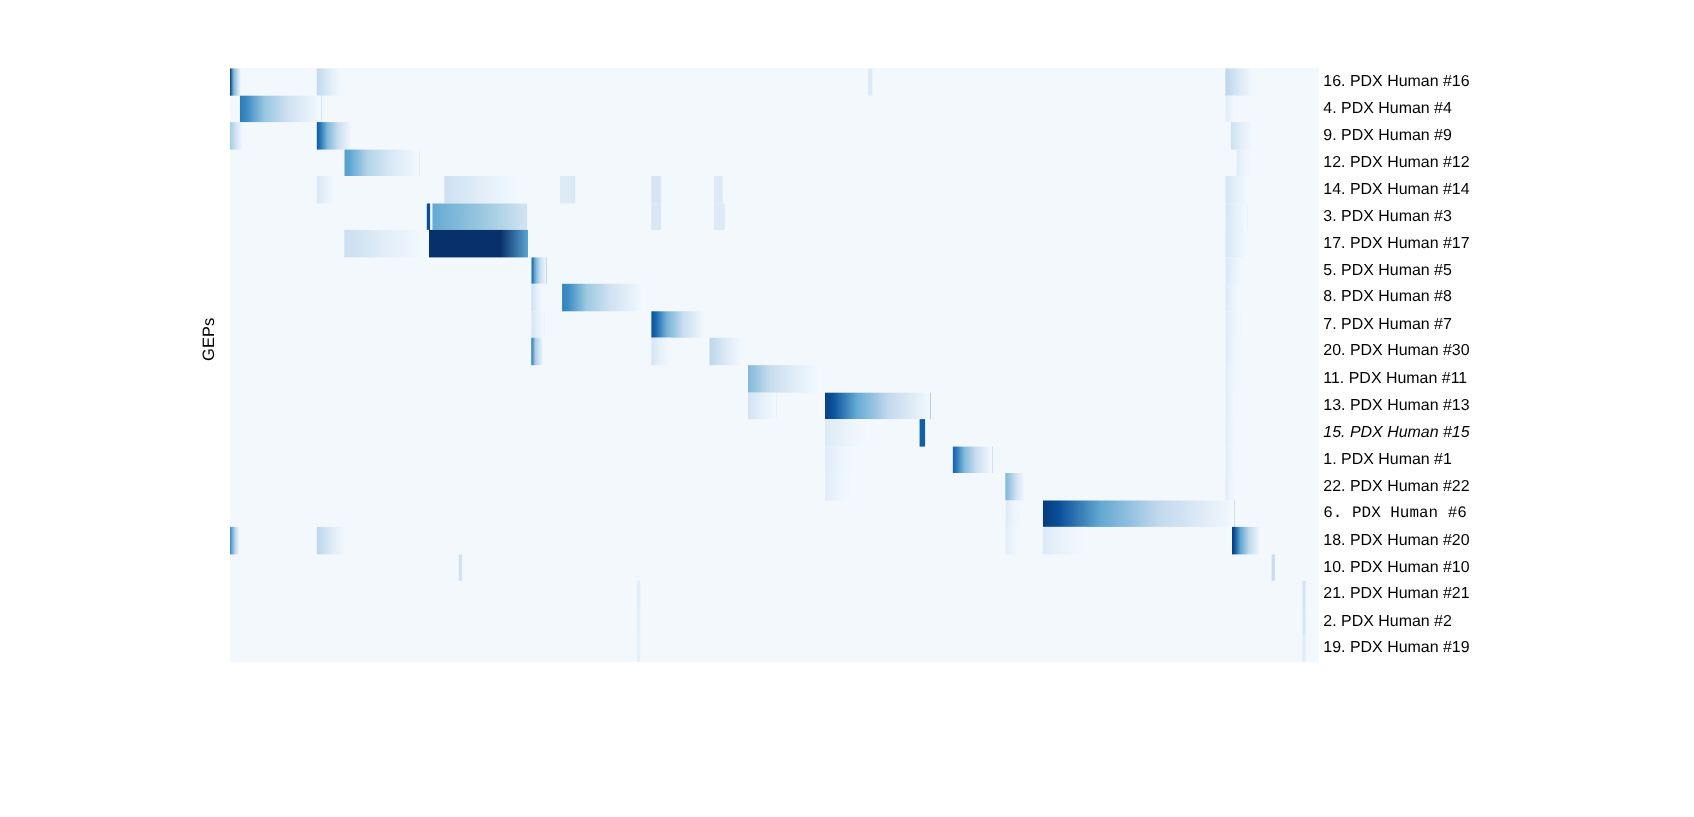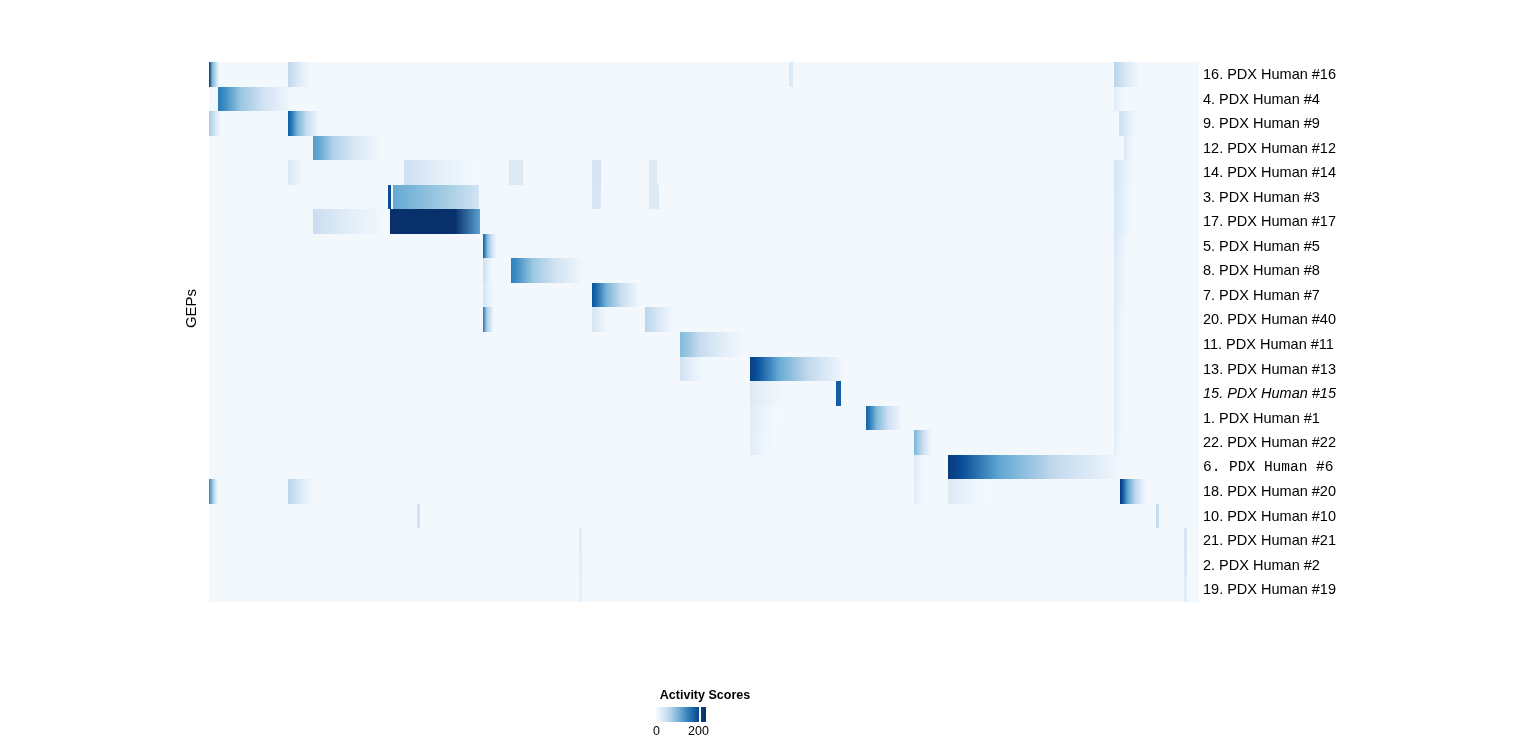--- a/index.html
+++ b/index.html
@@ -264,35 +264,28 @@
       <div class="row-label" style="top: 0px; height: 24.5455px; line-height: 24.5455px;">16. PDX Human #16</div>
       <div class="row-label" style="top: 24.5455px; height: 24.5455px; line-height: 24.5455px;">4. PDX Human #4</div>
       <div class="row-label" style="top: 49.0909px; height: 24.5455px; line-height: 24.5455px;">9. PDX Human #9</div>
       <div class="row-label" style="top: 73.6364px; height: 24.5455px; line-height: 24.5455px;">12. PDX Human #12</div>
       <div class="row-label" style="top: 98.1818px; height: 24.5455px; line-height: 24.5455px;">14. PDX Human #14</div>
       <div class="row-label" style="top: 122.727px; height: 24.5455px; line-height: 24.5455px;">3. PDX Human #3</div>
       <div class="row-label" style="top: 147.273px; height: 24.5455px; line-height: 24.5455px;">17. PDX Human #17</div>
       <div class="row-label" style="top: 171.818px; height: 24.5455px; line-height: 24.5455px;">5. PDX Human #5</div>
       <div class="row-label" style="top: 196.364px; height: 24.5455px; line-height: 24.5455px;">8. PDX Human #8</div>
       <div class="row-label" style="top: 220.909px; height: 24.5455px; line-height: 24.5455px;">7. PDX Human #7</div>
-      <div class="row-label" style="top: 245.455px; height: 24.5455px; line-height: 24.5455px;">20. PDX Human #40</div>
+      <div class="row-label" style="top: 245.455px; height: 24.5455px; line-height: 24.5455px;">20. PDX Human #30</div>
       <div class="row-label" style="top: 270px; height: 24.5455px; line-height: 24.5455px;">11. PDX Human #11</div>
       <div class="row-label" style="top: 294.545px; height: 24.5455px; line-height: 24.5455px;">13. PDX Human #13</div>
       <div class="row-label" style="top: 319.091px; height: 24.5455px; line-height: 24.5455px; font-style: italic;">15. PDX Human #15</div>
       <div class="row-label" style="top: 343.636px; height: 24.5455px; line-height: 24.5455px;">1. PDX Human #1</div>
       <div class="row-label" style="top: 368.182px; height: 24.5455px; line-height: 24.5455px;">22. PDX Human #22</div>
       <div class="row-label" style="top: 392.727px; height: 24.5455px; line-height: 24.5455px; font-family: Liberation Mono, monospace;">6. PDX Human #6</div>
       <div class="row-label" style="top: 417.273px; height: 24.5455px; line-height: 24.5455px;">18. PDX Human #20</div>
       <div class="row-label" style="top: 441.818px; height: 24.5455px; line-height: 24.5455px;">10. PDX Human #10</div>
       <div class="row-label" style="top: 466.364px; height: 24.5455px; line-height: 24.5455px;">21. PDX Human #21</div>
       <div class="row-label" style="top: 490.909px; height: 24.5455px; line-height: 24.5455px;">2. PDX Human #2</div>
       <div class="row-label" style="top: 515.455px; height: 24.5455px; line-height: 24.5455px;">19. PDX Human #19</div>
     </div>
 
-  <div id="legend">
-    <div id="legend-title">Activity Scores</div>
-    <div id="colorbar"></div>
-    <div class="cb-tick" style="left:99px;"></div>
-    <div class="cb-ticklabel" style="left:53px;">0</div>
-    <div class="cb-ticklabel" style="left:88px;">200</div>
-  </div>
 
 </div>
 
 </body></html>

